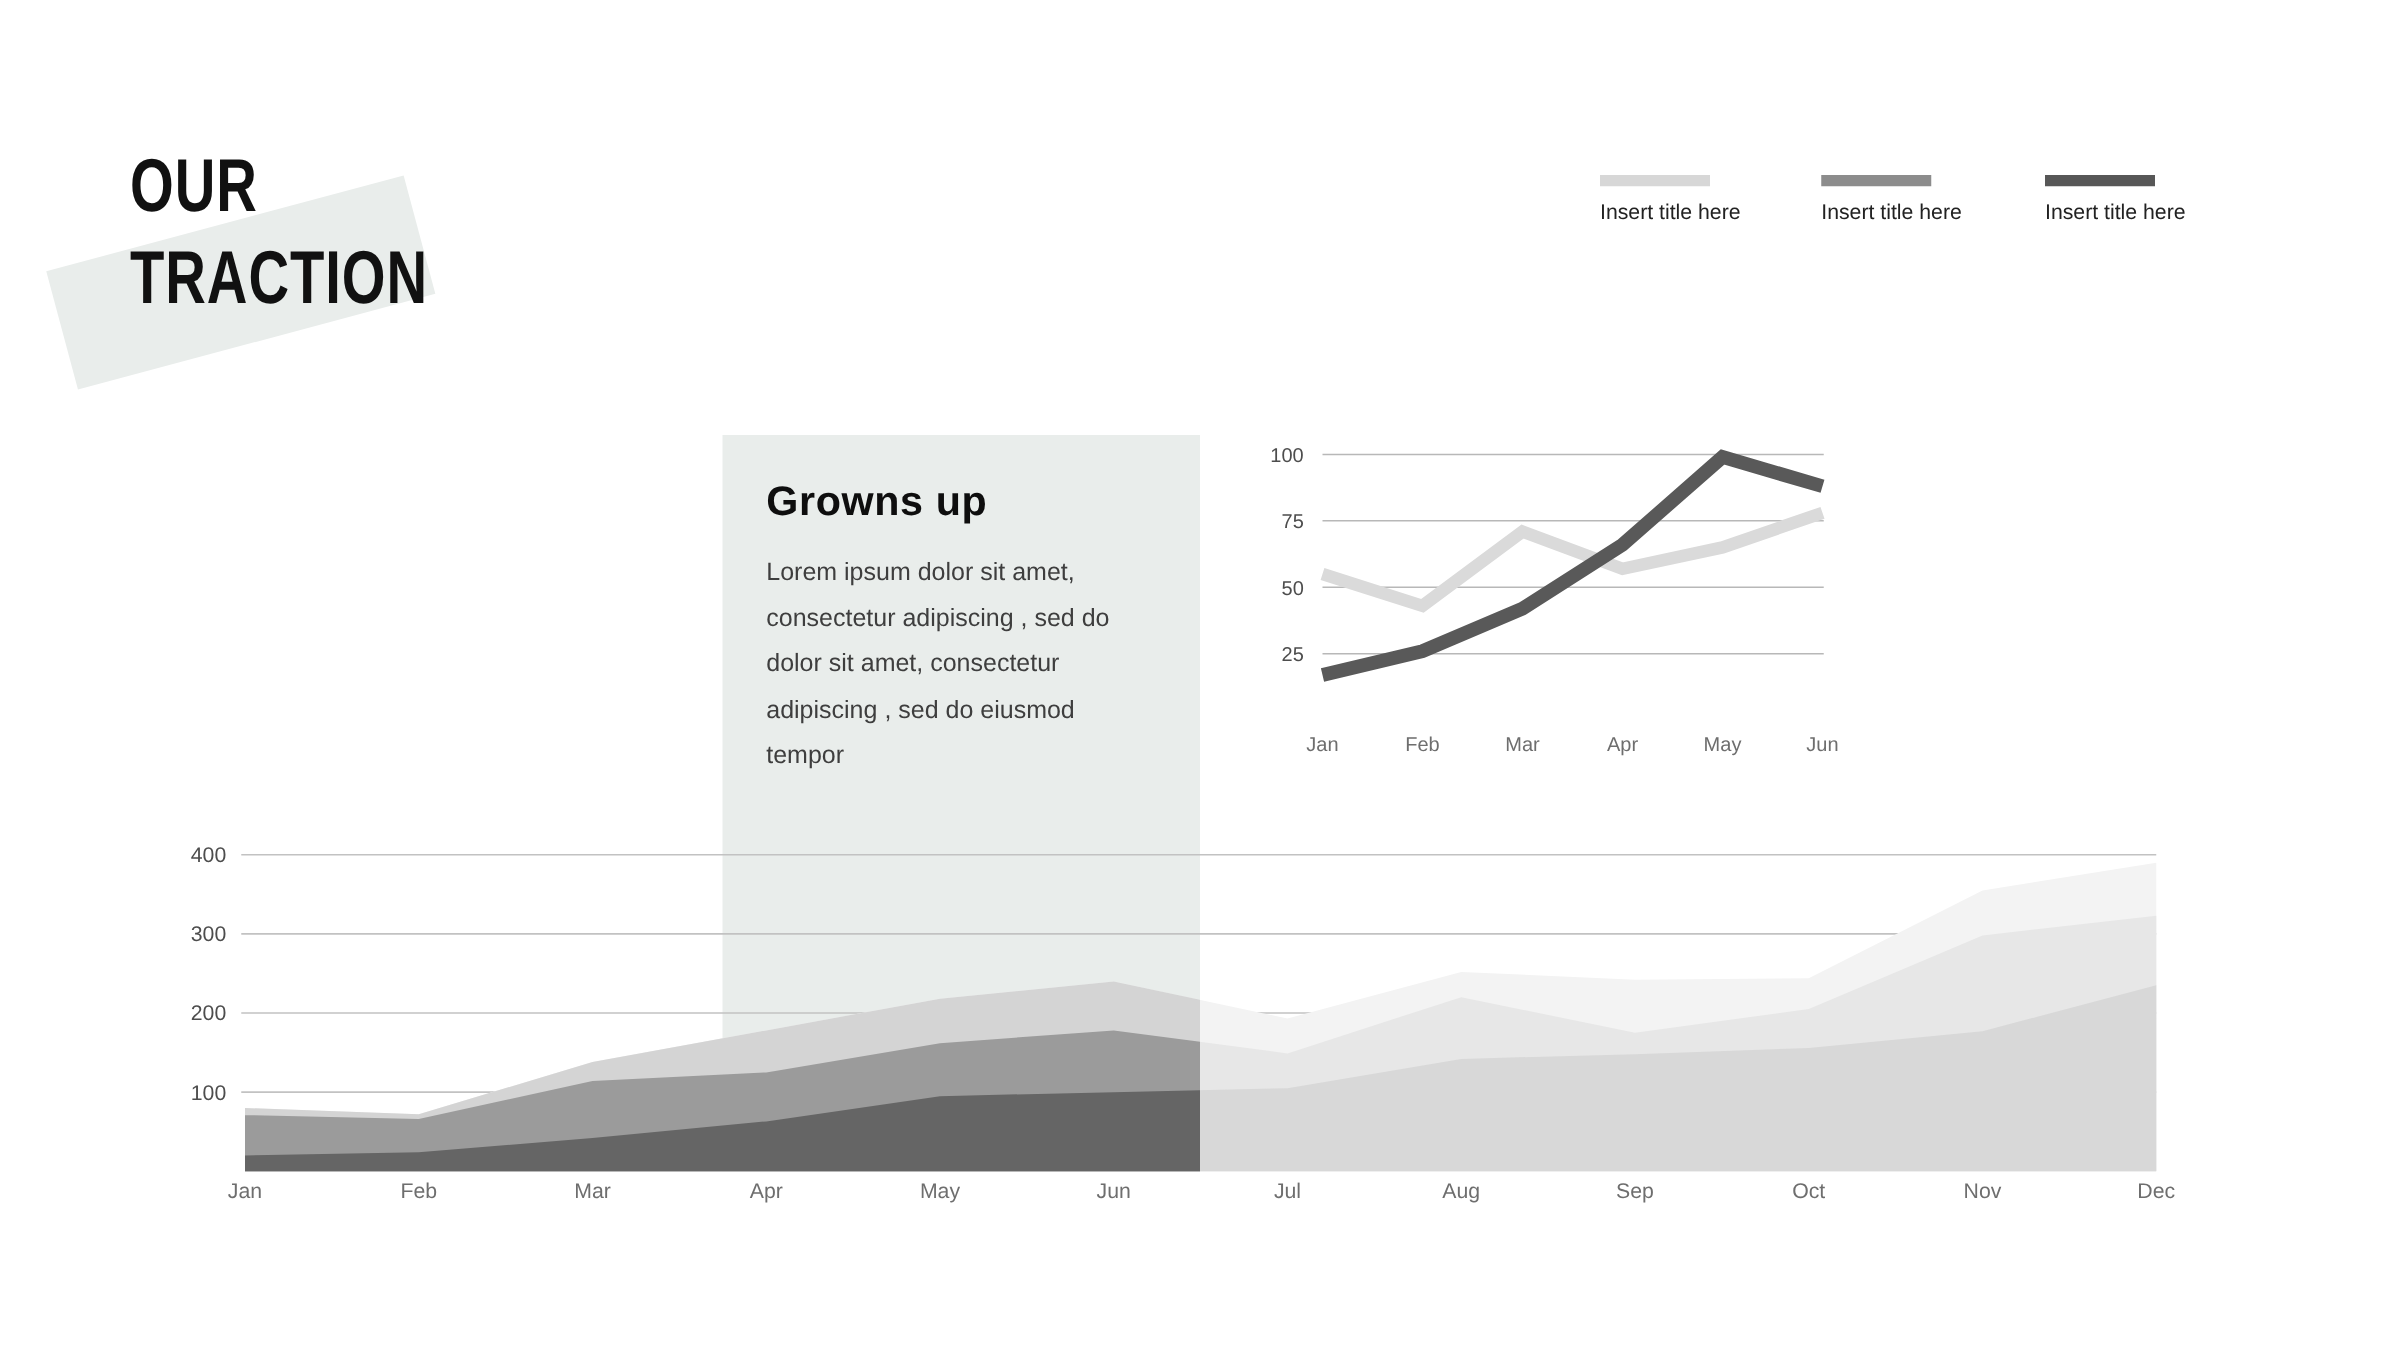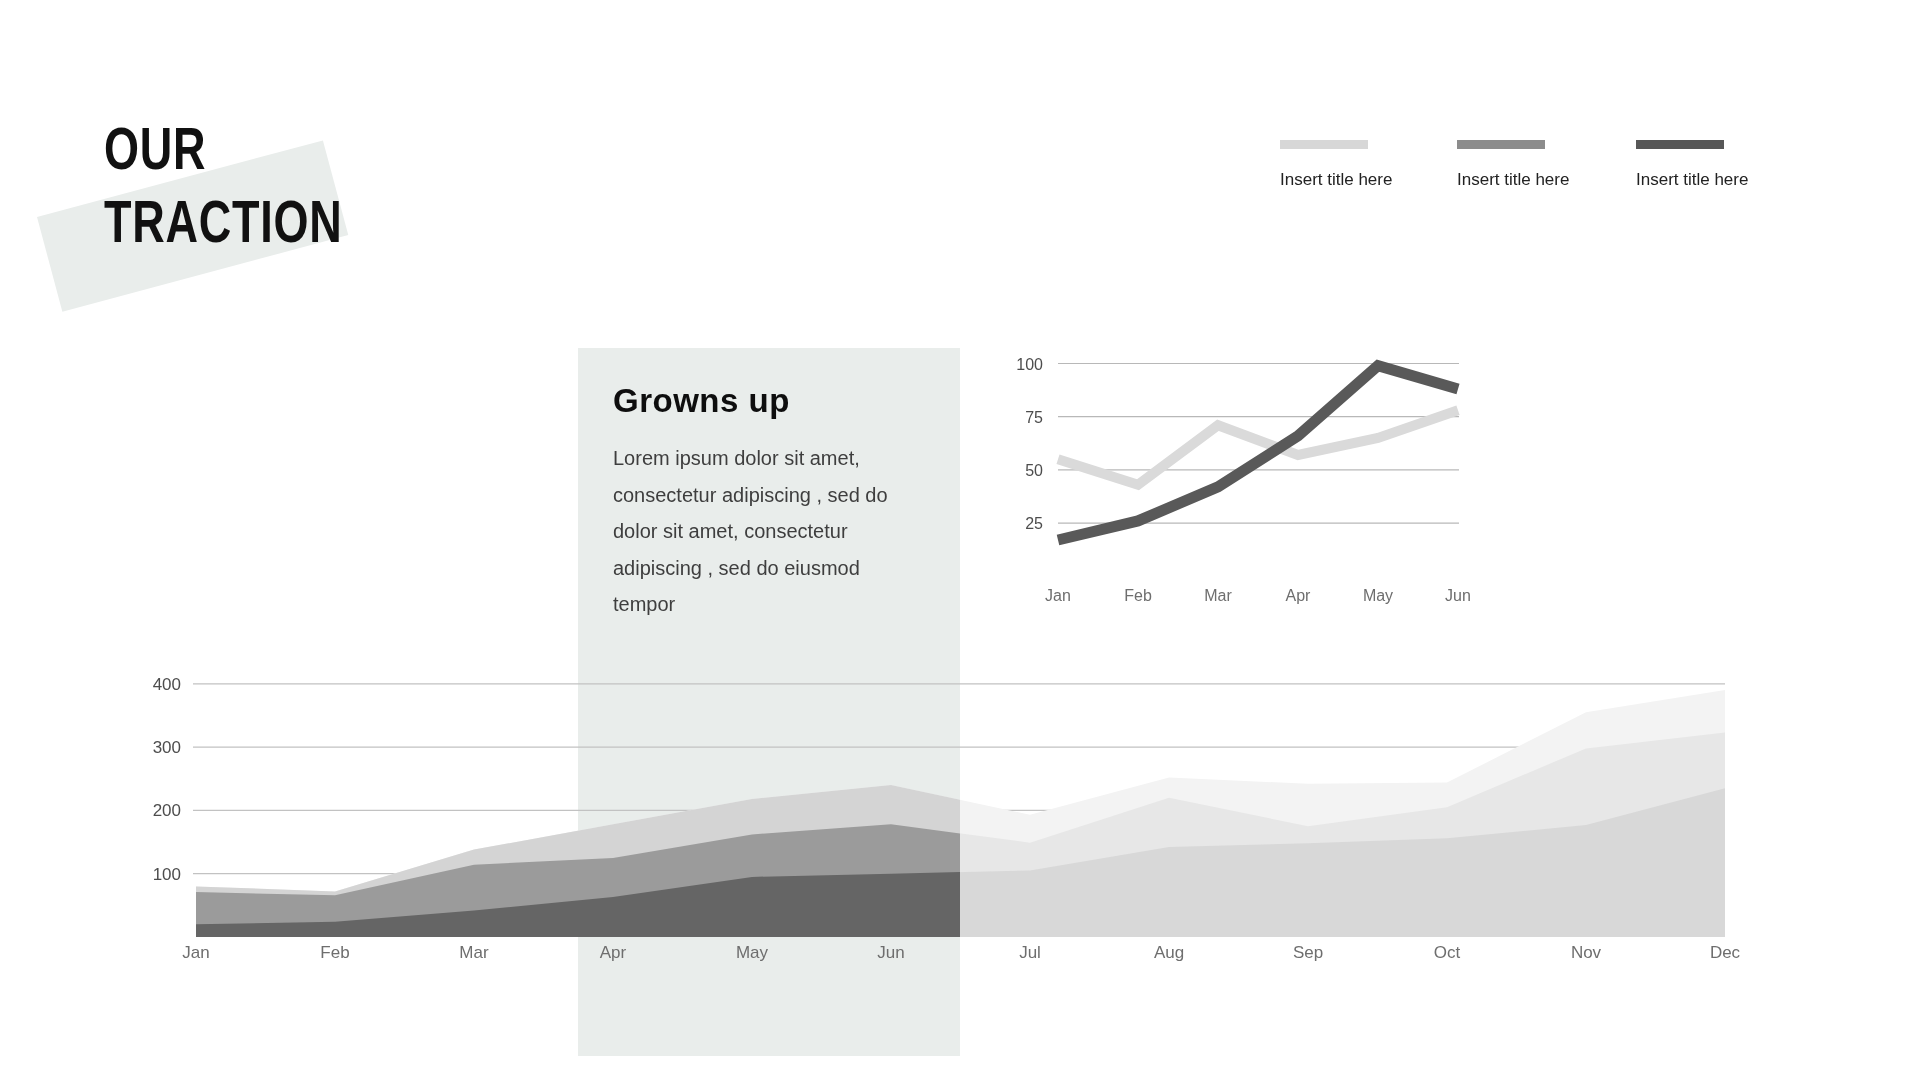--- a/index.html
+++ b/index.html
@@ -34,30 +34,30 @@
   }
   .page-title span{display:block;}
   
   .legend{position:absolute;left:0;top:0;}
   .legend-item{position:absolute;top:140px;width:178px;}
   .legend-item.i0{left:1280px;}
   .legend-item.i1{left:1457px;}
   .legend-item.i2{left:1636px;}
   .legend-swatch{width:88px;height:9px;background:#cccccc;}
   .legend-label{
-    margin-top:21px;
+    margin-top:11px;
     font-size:17px;
     color:#222222;
     white-space:nowrap;
   }
   
   .growns-panel{
     position:absolute;
     left:578px;top:348px;
-    width:382px;height:708px;
+    width:382px;height:589px;
     background:#e9edeb;
   }
   .growns-title{
     position:absolute;
     left:35px;top:34px;
     margin:0;
     font-size:33px;
     font-weight:800;
     color:#0e0e0e;
     letter-spacing:0.5px;

